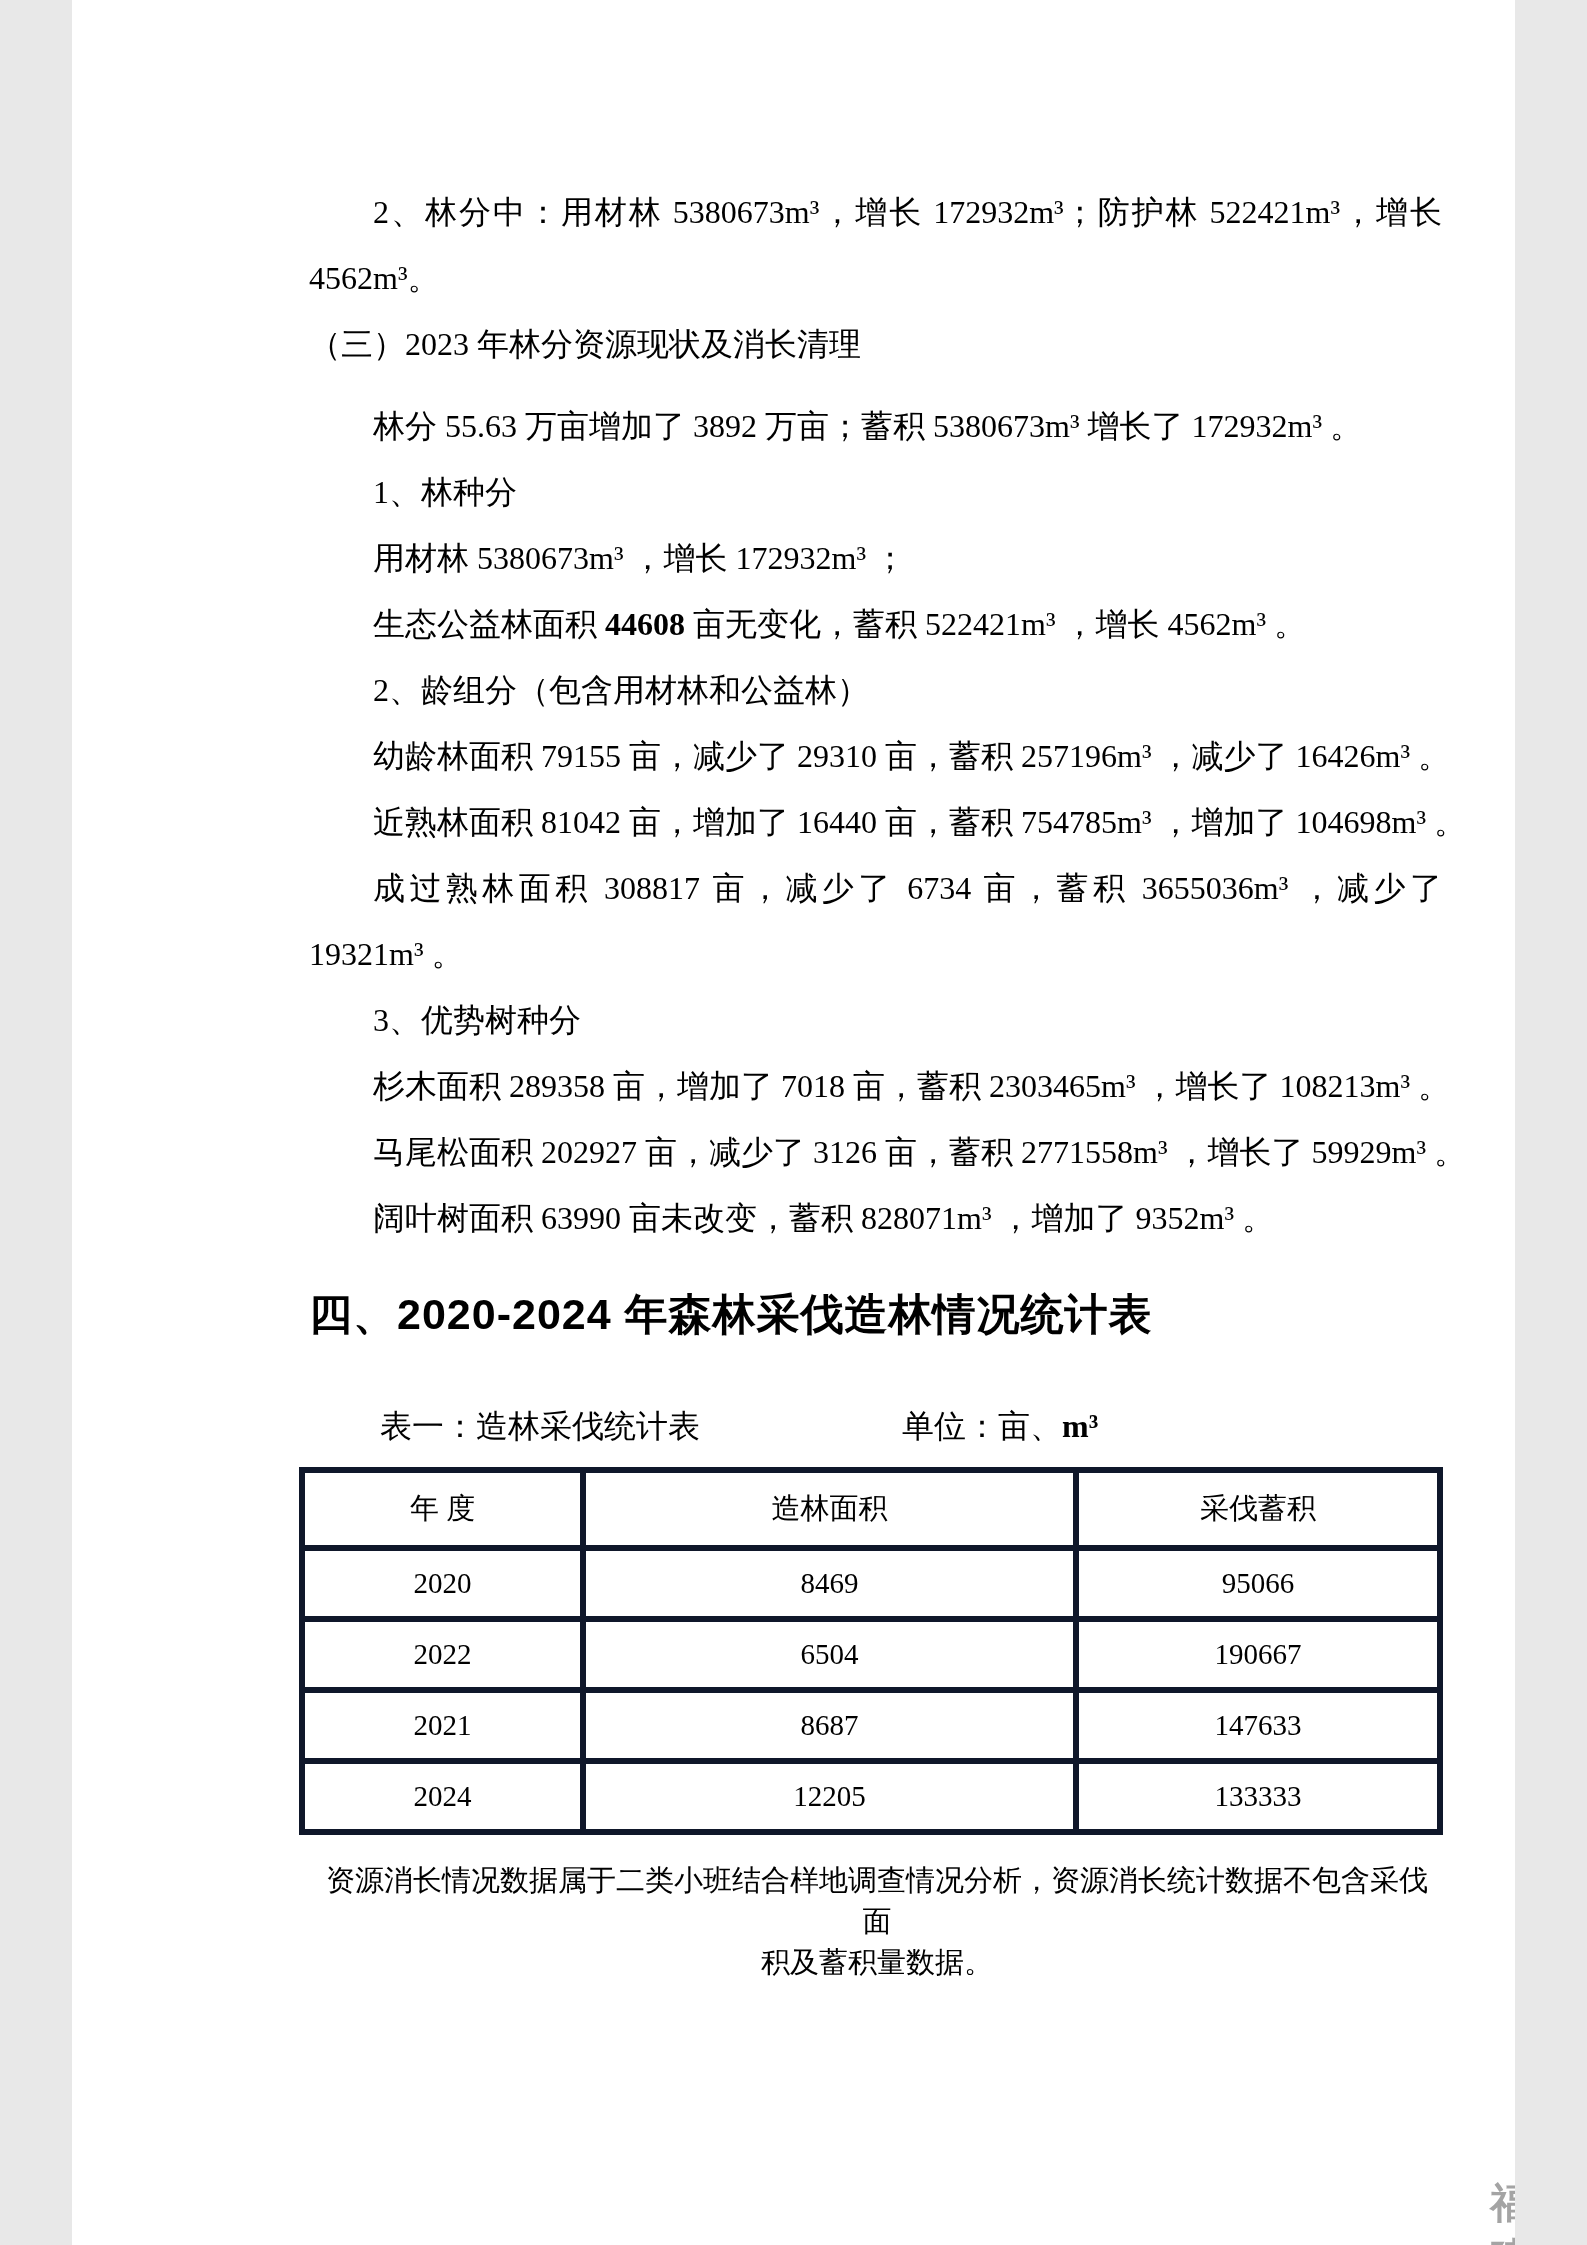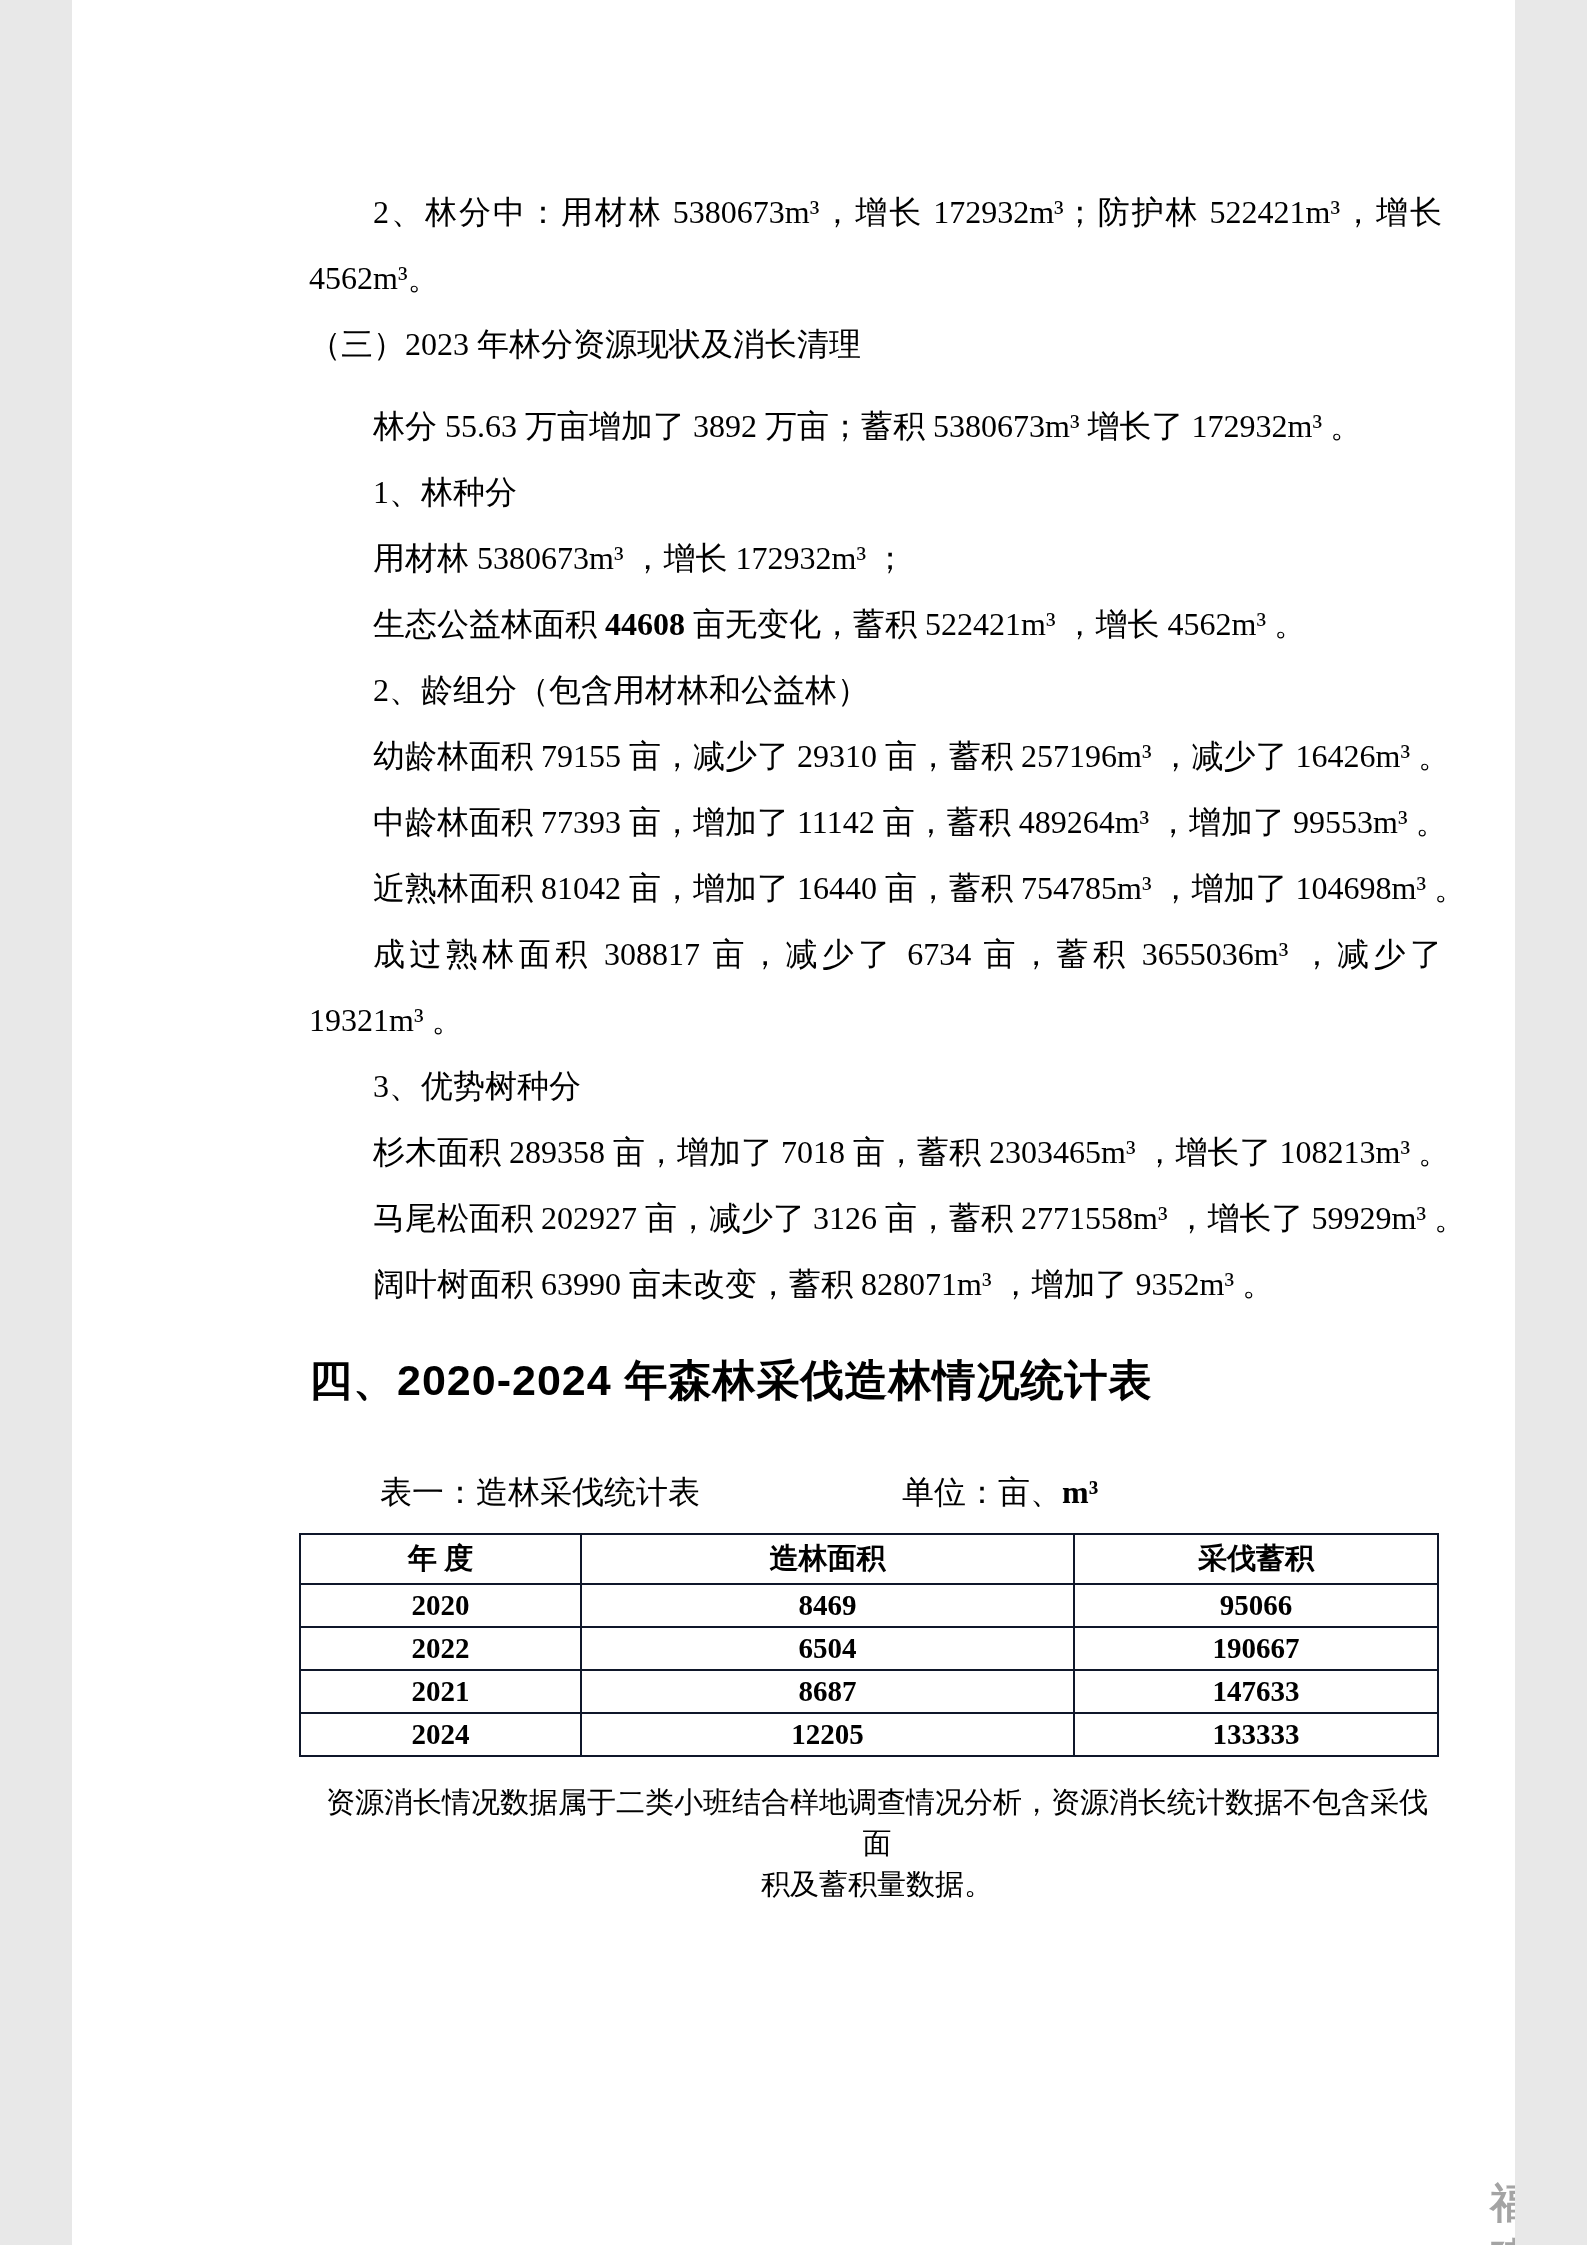--- a/index.html
+++ b/index.html
@@ -24,22 +24,22 @@
     margin:32px 0 0 0;white-space:nowrap;letter-spacing:1px;
   }
   .caption-row{margin-top:48px;font-size:32px;line-height:66px;white-space:nowrap;}
   .caption-row .cap{padding-left:71px;text-align:right;}
   .caption-row .unit{margin-left:202px;}
   table.stats{
     border-collapse:collapse;table-layout:fixed;
     width:1138px;margin:8px 0 0 -10px;
   }
   table.stats th,table.stats td{
-    border:2px solid #0f172a;text-align:center;vertical-align:middle;
-    font-weight:bold;font-size:29px;padding:4px;
+    border:6px solid #0f172a;text-align:center;vertical-align:middle;
+    font-weight:normal;font-size:29px;padding:16px;
   }
   table.stats th{height:34px;}
   table.stats td{height:32px;}
   .footnote{
     font-family:"Liberation Sans","DejaVu Sans",sans-serif;
     font-size:29px;line-height:41px;margin:25px 0 0 3px;text-align:center;
   }
   .logo{
     position:absolute;left:1372px;top:2176px;
     display:flex;align-items:center;opacity:.92;
@@ -60,21 +60,20 @@
     <div id="body-lines">
         <div class="line indent justify"><span>2、林分中：用材林 5380673m³，增长 172932m³；防护林 522421m³，增长</span></div>
         <div class="line"><span>4562m³。</span></div>
         <div class="line after-gap"><span>（三）2023 年林分资源现状及消长清理</span></div>
         <div class="line indent"><span>林分 55.63 万亩增加了 3892 万亩；蓄积 5380673m³ 增长了 172932m³ 。</span></div>
         <div class="line indent"><span>1、林种分</span></div>
         <div class="line indent"><span>用材林 5380673m³ ，增长 172932m³ ；</span></div>
         <div class="line indent"><span>生态公益林面积 </span><span class="bold">44608</span><span> 亩无变化，蓄积 522421m³ ，增长 4562m³ 。</span></div>
         <div class="line indent"><span>2、龄组分（包含用材林和公益林）</span></div>
         <div class="line indent"><span>幼龄林面积 79155 亩，减少了 29310 亩，蓄积 257196m³ ，减少了 16426m³ 。</span></div>
-        <div class="line indent"><span>中龄林面积 77393 亩，增加了 11142 亩，蓄积 489264m³ ，增加了 99553m³ 。</span></div>
         <div class="line indent"><span>近熟林面积 81042 亩，增加了 16440 亩，蓄积 754785m³ ，增加了 104698m³ 。</span></div>
         <div class="line indent justify"><span>成过熟林面积 308817 亩，减少了 6734 亩，蓄积 3655036m³ ，减少了</span></div>
         <div class="line"><span>19321m³ 。</span></div>
         <div class="line indent"><span>3、优势树种分</span></div>
         <div class="line indent"><span>杉木面积 289358 亩，增加了 7018 亩，蓄积 2303465m³ ，增长了 108213m³ 。</span></div>
         <div class="line indent"><span>马尾松面积 202927 亩，减少了 3126 亩，蓄积 2771558m³ ，增长了 59929m³ 。</span></div>
         <div class="line indent"><span>阔叶树面积 63990 亩未改变，蓄积 828071m³ ，增加了 9352m³ 。</span></div>
       </div>
 
     <h1 class="heading">四、2020-2024 年森林采伐造林情况统计表</h1>

